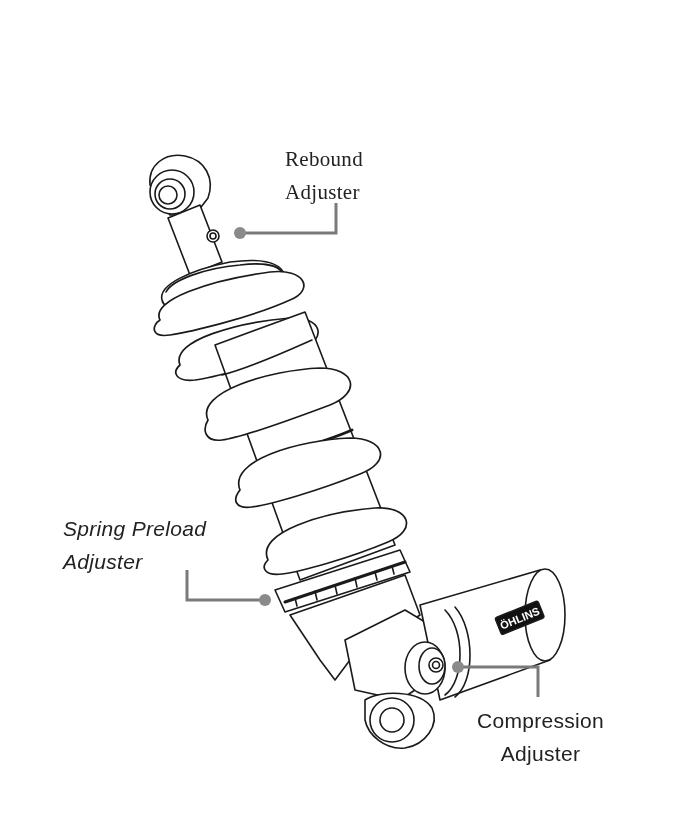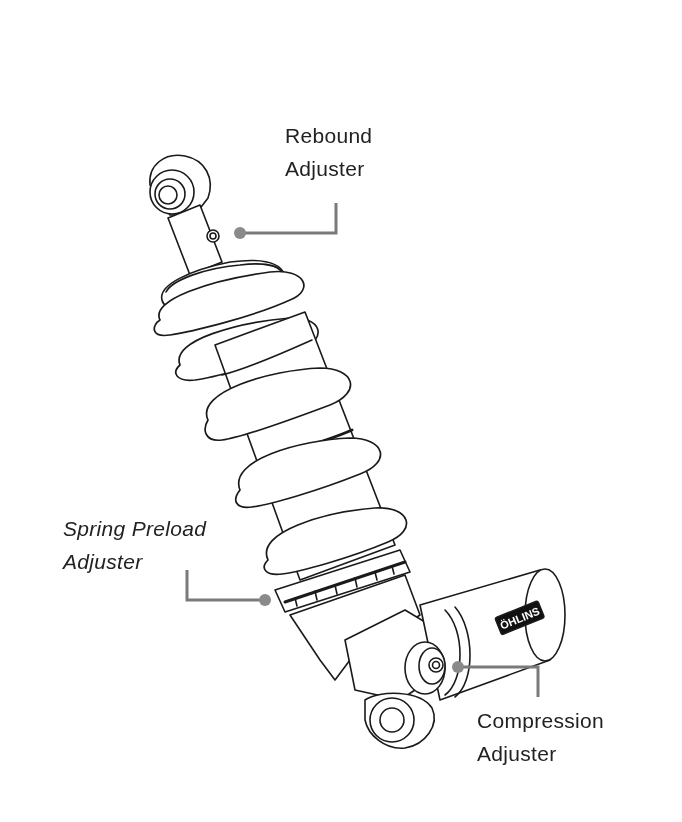--- a/index.html
+++ b/index.html
@@ -2,23 +2,23 @@
 <html><head>
 <meta charset="utf-8">
 <style>
   html, body { margin: 0; padding: 0; background: #ffffff; }
   body { width: 682px; height: 822px; position: relative; overflow: hidden;
          font-family: "Liberation Sans", "DejaVu Sans", sans-serif; }
   #canvas { position: absolute; left: 0; top: 0; }
   .label { position: absolute; font-size: 21px; line-height: 33px; color: #222222;
            letter-spacing: 0.3px; white-space: nowrap; }
   .label span { display: block; }
-  #lbl-rebound { left: 285px; top: 119px; }
+  #lbl-rebound { left: 285px; top: 143px; font-family: Liberation Serif, serif; }
   #lbl-preload { left: 63px; top: 512px; font-style: italic; }
-  #lbl-compression { left: 477px; top: 704px; }
+  #lbl-compression { left: 477px; top: 704px; text-align: center; }
 </style>
 </head>
 <body>
 
 <svg id="canvas" width="682" height="822" viewBox="0 0 682 822" xmlns="http://www.w3.org/2000/svg">
   <g fill="#ffffff" stroke="#1a1a1a" stroke-width="1.6" stroke-linejoin="round" stroke-linecap="round">
 
     <g>
       <path d="M150,185 C148,165 165,152 185,156 C205,160 215,178 208,198 L195,215 L170,215 Z"></path>
       <circle cx="172" cy="192" r="22"></circle>

